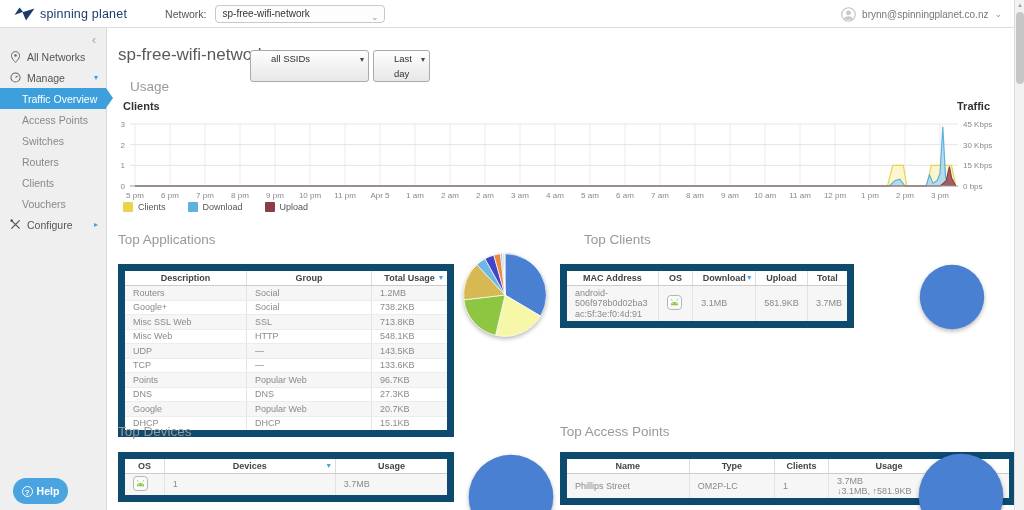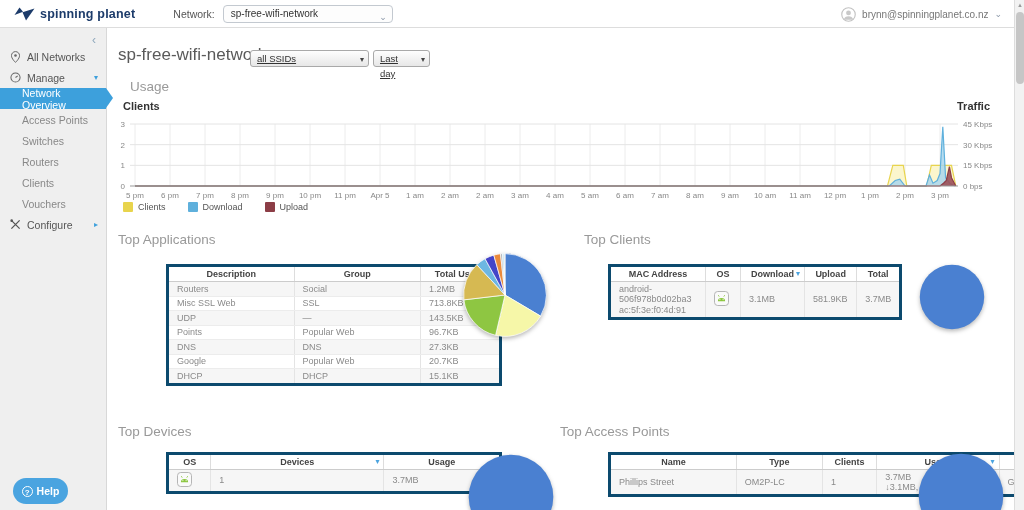--- a/index.html
+++ b/index.html
@@ -3,21 +3,21 @@
 <meta charset="utf-8">
 <style>
   html,body{margin:0;padding:0;width:1024px;height:510px;overflow:hidden;
     font-family:"Liberation Sans","DejaVu Sans",sans-serif;background:#fff;}
   *{box-sizing:border-box;}
 
   
   .topbar{position:absolute;left:0;top:0;width:1024px;height:28px;background:#fff;
     border-bottom:1px solid #ddd;z-index:6;display:flex;align-items:center;}
   .logo{display:flex;align-items:center;margin-left:14px;cursor:pointer;}
-  .logo-text{font-size:12.5px;font-weight:bold;color:#1c3b6a;margin-left:5px;letter-spacing:.2px;}
+  .logo-text{font-size:12.5px;font-weight:normal;color:#1c3b6a;margin-left:5px;letter-spacing:.2px;}
   .net-label{font-size:10.5px;color:#555;margin-left:38px;}
   .net-select{position:relative;margin-left:8px;width:170px;height:18px;border:1px solid #c3c9d0;
     border-radius:4px;background:#fdfdfd;font-size:10px;color:#333;line-height:16px;
     padding:0 18px 0 7px;cursor:pointer;}
   .net-select .chev{position:absolute;right:5px;top:3px;color:#8a97a8;font-size:9px;}
   .userbox{position:absolute;right:22px;top:0;height:28px;display:flex;align-items:center;cursor:pointer;}
   .user-email{font-size:10px;color:#777;margin:0 6px 0 6px;}
   .userbox .chev{color:#8a97a8;font-size:9px;}
 
   
@@ -42,39 +42,39 @@
     border-left:7px solid #3da0dc;border-top:10.5px solid transparent;border-bottom:10.5px solid transparent;}
   .help-btn{position:absolute;left:13px;bottom:6px;width:55px;height:26px;background:#4aa4e0;
     border-radius:14px;color:#fff;display:flex;align-items:center;justify-content:center;
     font-size:10.5px;font-weight:bold;cursor:pointer;z-index:6;}
   .help-q{display:inline-block;width:11px;height:11px;border:1px solid #fff;border-radius:50%;
     font-size:8px;font-weight:bold;text-align:center;line-height:11px;margin-right:4px;}
 
   
   .main{position:absolute;left:107px;top:28px;right:10px;bottom:0;background:#fff;overflow:hidden;z-index:1;}
   .page-title{position:absolute;left:11px;top:17px;font-size:17px;color:#5a5a5a;}
-  .sel{position:absolute;height:17px;border:1px solid #a9a9a9;border-radius:3px;
+  .sel{position:absolute;height:32px;border:1px solid #a9a9a9;border-radius:3px;
     background:linear-gradient(#fefefe,#e7e7e7);font-size:9.5px;color:#333;line-height:15px;
-    padding:0 16px 0 6px;cursor:pointer;text-decoration:underline;}
+    padding:0 16px 0 20px;cursor:pointer;}
   .sel .arrow{position:absolute;right:4px;top:1px;font-size:8px;color:#444;}
   .sel-ssid{left:143px;top:22px;width:119px;}
   .sel-period{left:266px;top:22px;width:57px;}
 
   .sec-heading{position:absolute;font-size:13.5px;color:#999;}
   .usage-total{position:absolute;right:6px;top:55px;font-size:10.5px;color:#777;}
   .axis-title{position:absolute;top:72px;font-size:11px;font-weight:bold;color:#333;}
   .usage-chart{position:absolute;left:3px;top:86px;}
   .usage-chart text.ax{font-size:8px;fill:#888;font-family:"Liberation Sans",sans-serif;}
   .legend{position:absolute;left:16px;top:174px;display:flex;gap:22px;font-size:9px;color:#555;}
   .leg-item{display:flex;align-items:center;gap:5px;}
   .swatch{width:10px;height:10px;display:inline-block;border-radius:1px;}
 
   
-  table.dtable{position:absolute;border-collapse:collapse;border:3px solid #0c4a6e;background:#fff;
-    font-size:9px;color:#8a8a8a;table-layout:fixed;margin-left:48px;}
+  table.dtable{position:absolute;border-collapse:collapse;border:7px solid #0c4a6e;background:#fff;
+    font-size:9px;color:#8a8a8a;table-layout:fixed;}
   table.dtable th{position:relative;font-weight:bold;color:#444;text-align:center;
     border-right:1px solid #ddd;border-bottom:1px solid #ccc;padding:2px 3px;cursor:pointer;}
   table.dtable th:last-child,table.dtable td:last-child{border-right:none;}
   table.dtable td{border-right:1px solid #e4e4e4;border-bottom:1px solid #ececec;
     padding:1.5px 3px 1.5px 8px;text-align:left;white-space:pre-line;line-height:10.5px;vertical-align:middle;}
   table.dtable tbody tr:nth-child(odd){background:#f6f6f6;}
   .sort{position:absolute;right:4px;top:2px;color:#4aa3df;font-size:8px;}
   .tbl-apps{left:11px;top:236px;width:336px;}
   .tbl-clients{left:453px;top:236px;width:294px;}
   .tbl-devices{left:11px;top:424px;width:336px;}
@@ -138,21 +138,21 @@
     <span class="ic">
       <svg width="11" height="11" viewBox="0 0 12 12">
           <circle cx="6" cy="6" r="5" fill="none" stroke="#666" stroke-width="1.1"></circle>
           <path d="M6 6 L8.4 4.2" stroke="#666" stroke-width="1.1" fill="none"></path>
         </svg>
     </span>
     <span>Manage</span>
     <span class="expand">▾</span>
   </div>
   <div class="side-item sub active">
-    <span>Network Overview</span>
+    <span>Traffic Overview</span>
   </div>
   <div class="side-item sub">
     <span>Access Points</span>
   </div>
   <div class="side-item sub">
     <span>Switches</span>
   </div>
   <div class="side-item sub">
     <span>Routers</span>
   </div>
@@ -292,28 +292,43 @@
           <th><span>Total Usage</span><span class="sort">▾</span></th>
         </tr>
       </thead>
       <tbody>
         <tr>
           <td>Routers</td>
           <td>Social</td>
           <td>1.2MB</td>
         </tr>
         <tr>
+          <td>Google+</td>
+          <td>Social</td>
+          <td>738.2KB</td>
+        </tr>
+        <tr>
           <td>Misc SSL Web</td>
           <td>SSL</td>
           <td>713.8KB</td>
         </tr>
         <tr>
+          <td>Misc Web</td>
+          <td>HTTP</td>
+          <td>548.1KB</td>
+        </tr>
+        <tr>
           <td>UDP</td>
           <td>—</td>
           <td>143.5KB</td>
+        </tr>
+        <tr>
+          <td>TCP</td>
+          <td>—</td>
+          <td>133.6KB</td>
         </tr>
         <tr>
           <td>Points</td>
           <td>Popular Web</td>
           <td>96.7KB</td>
         </tr>
         <tr>
           <td>DNS</td>
           <td>DNS</td>
           <td>27.3KB</td>

